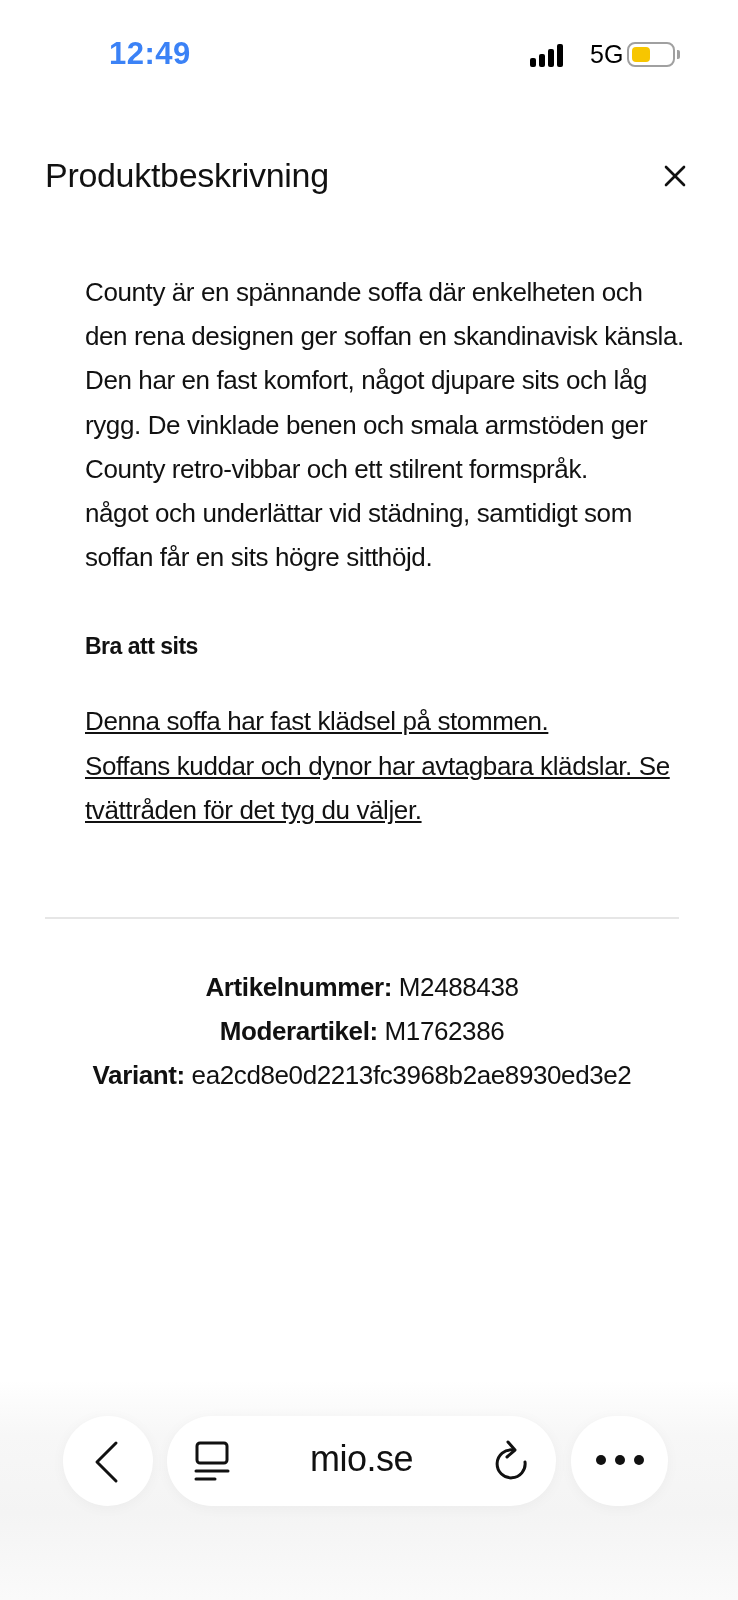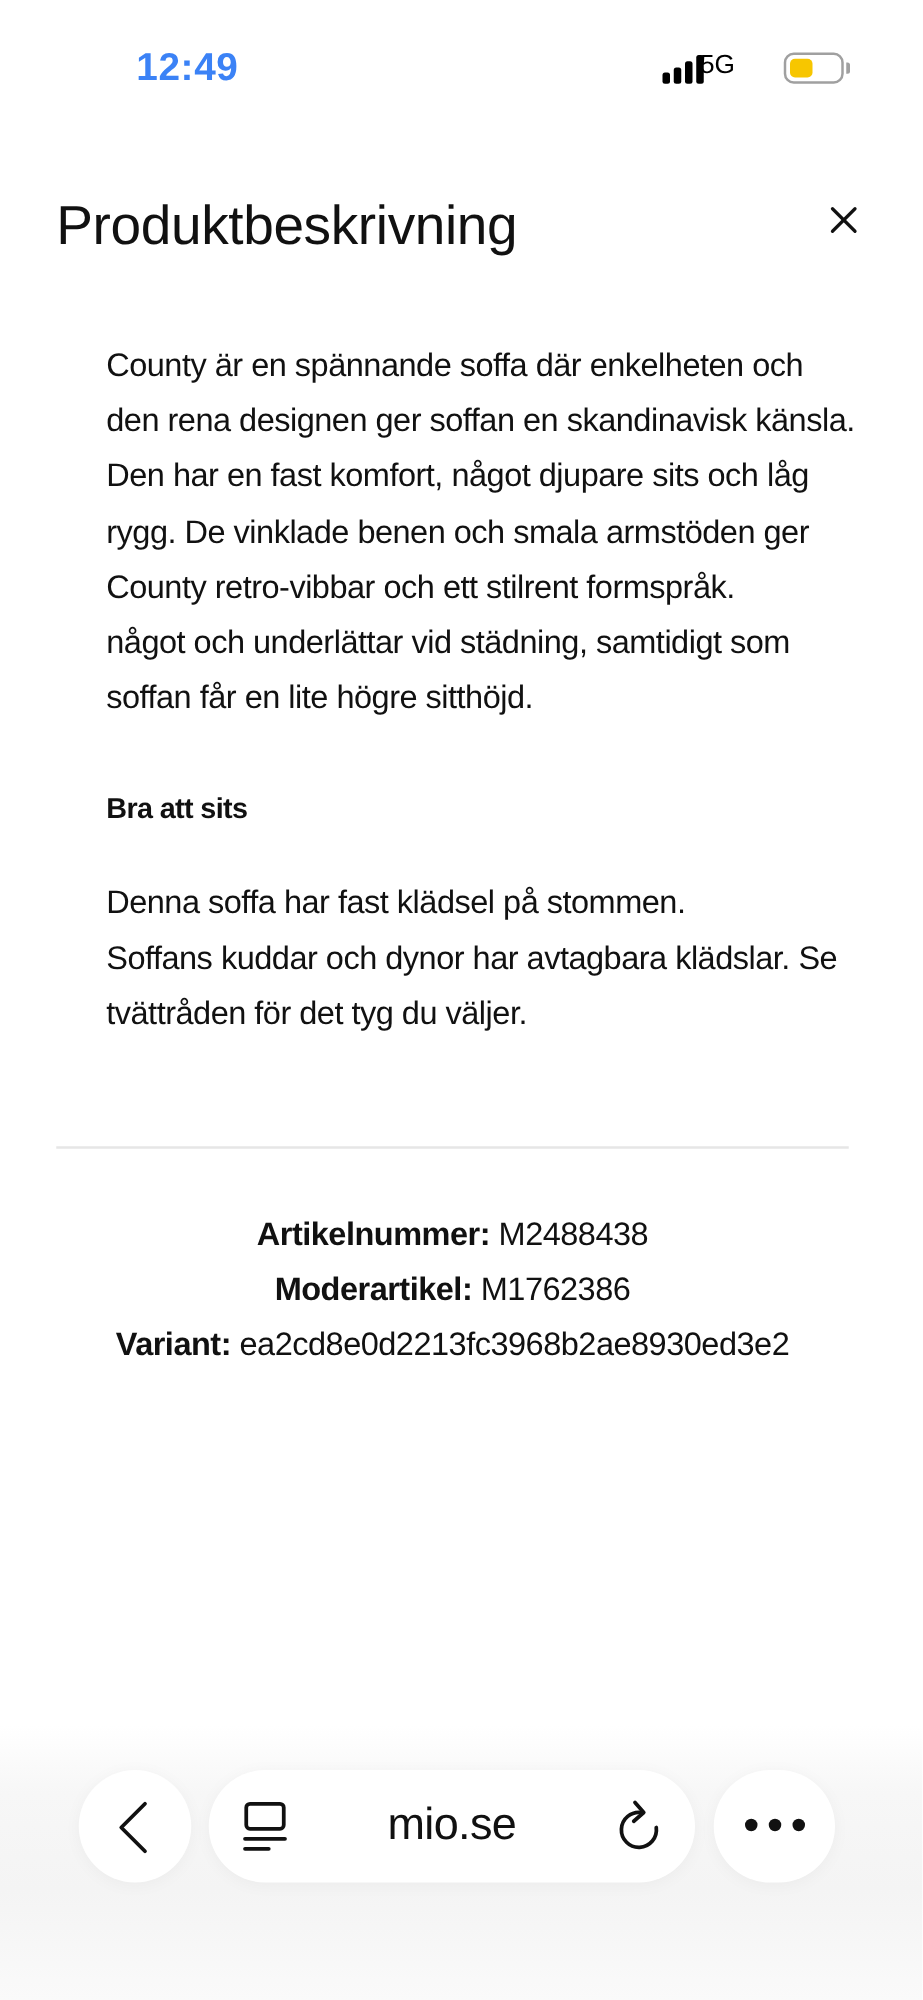--- a/index.html
+++ b/index.html
@@ -7,36 +7,36 @@
       width: 738px; height: 1600px; background: #ffffff; overflow: hidden;
       font-family: "Liberation Sans", "DejaVu Sans", sans-serif; color: #111111;
     }
     .screen { position: relative; width: 738px; height: 1600px; background: #fff; }
 
     
     .status-bar { position: absolute; top: 0; left: 0; width: 738px; height: 110px; }
     .time { position: absolute; left: 92px; top: 36px; font-size: 31px; font-weight: bold; letter-spacing: 0.5px; color: #3b82f6; margin-left: 17px; }
     .signal { position: absolute; left: 530px; top: 43px; width: 38px; height: 24px; }
     .signal span { position: absolute; bottom: 0; width: 6px; background: #000; border-radius: 2px; }
-    .net { position: absolute; left: 560px; top: 40px; font-size: 21px; color: #000; }
+    .net { position: absolute; left: 590px; top: 40px; font-size: 25px; color: #000; }
     .battery { position: absolute; left: 627px; top: 42px; width: 48px; height: 25px; border: 2.5px solid #a0a0a0; border-radius: 8px; }
     .battery-fill { position: absolute; left: 3px; top: 2.5px; width: 18px; height: 15px; background: #f7c600; border-radius: 4px; }
     .battery-tip { position: absolute; left: 677px; top: 50px; width: 3px; height: 9px; background: #a0a0a0; border-radius: 0 2px 2px 0; }
 
     
     .header { position: absolute; top: 150px; left: 45px; width: 648px; height: 60px; }
-    .title { position: absolute; left: 0; top: 6px; font-size: 44px; font-weight: normal; color: #111; letter-spacing: -0.3px; }
+    .title { position: absolute; left: 0; top: 6px; font-size: 34px; font-weight: normal; color: #111; letter-spacing: -0.3px; }
     .close-btn { position: absolute; right: 0; top: 8px; width: 36px; height: 36px; cursor: pointer; }
 
     
     .content { position: absolute; top: 270px; left: 45px; width: 650px; margin-left: 40px; }
     .desc p { font-size: 26px; line-height: 44.2px; color: #111; letter-spacing: -0.4px; }
     .subhead { margin-top: 47px; font-size: 23px; font-weight: bold; color: #111; line-height: 40px; letter-spacing: -0.5px; }
     .know { margin-top: 33px; }
-    .know p { font-size: 26px; line-height: 44.2px; color: #111; letter-spacing: -0.4px; }
+    .know p { font-size: 26px; line-height: 44.2px; color: #111; letter-spacing: -0.4px; text-decoration: underline; }
     .divider { position: absolute; top: 917px; left: 45px; width: 634px; height: 2px; background: #e6e6e6; }
     .meta { position: absolute; top: 965px; left: 37px; width: 650px; text-align: center; }
     .meta-row { font-size: 26px; line-height: 44px; color: #111; letter-spacing: -0.4px; white-space: nowrap; }
     .meta-row .k { font-weight: bold; }
 
     
     .bottom-fade { position: absolute; left: 0; top: 1380px; width: 738px; height: 220px;
       background: linear-gradient(to bottom, rgba(250,250,250,0) 0%, #f7f7f7 25%, #f4f4f4 60%, #fafafa 100%); }
     .pill { position: absolute; background: #ffffff; border-radius: 46px; box-shadow: 0 2px 14px rgba(0,0,0,0.04); }
     .back-btn { left: 63px; top: 1416px; width: 90px; height: 90px; cursor: pointer; }
@@ -76,21 +76,21 @@
   </div>
 
   <div class="content">
     <div class="desc">
       <p>County är en spännande soffa där enkelheten och</p>
       <p>den rena designen ger soffan en skandinavisk känsla.</p>
       <p>Den har en fast komfort, något djupare sits och låg</p>
       <p>rygg. De vinklade benen och smala armstöden ger</p>
       <p>County retro-vibbar och ett stilrent formspråk.</p>
       <p>något och underlättar vid städning, samtidigt som</p>
-      <p>soffan får en lite högre sitthöjd.</p>
+      <p>soffan får en sits högre sitthöjd.</p>
     </div>
     <h2 class="subhead">Bra att sits</h2>
     <div class="know">
       <p>Denna soffa har fast klädsel på stommen.</p>
       <p>Soffans kuddar och dynor har avtagbara klädslar. Se</p>
       <p>tvättråden för det tyg du väljer.</p>
     </div>
   </div>
 
   <div class="divider"></div>

